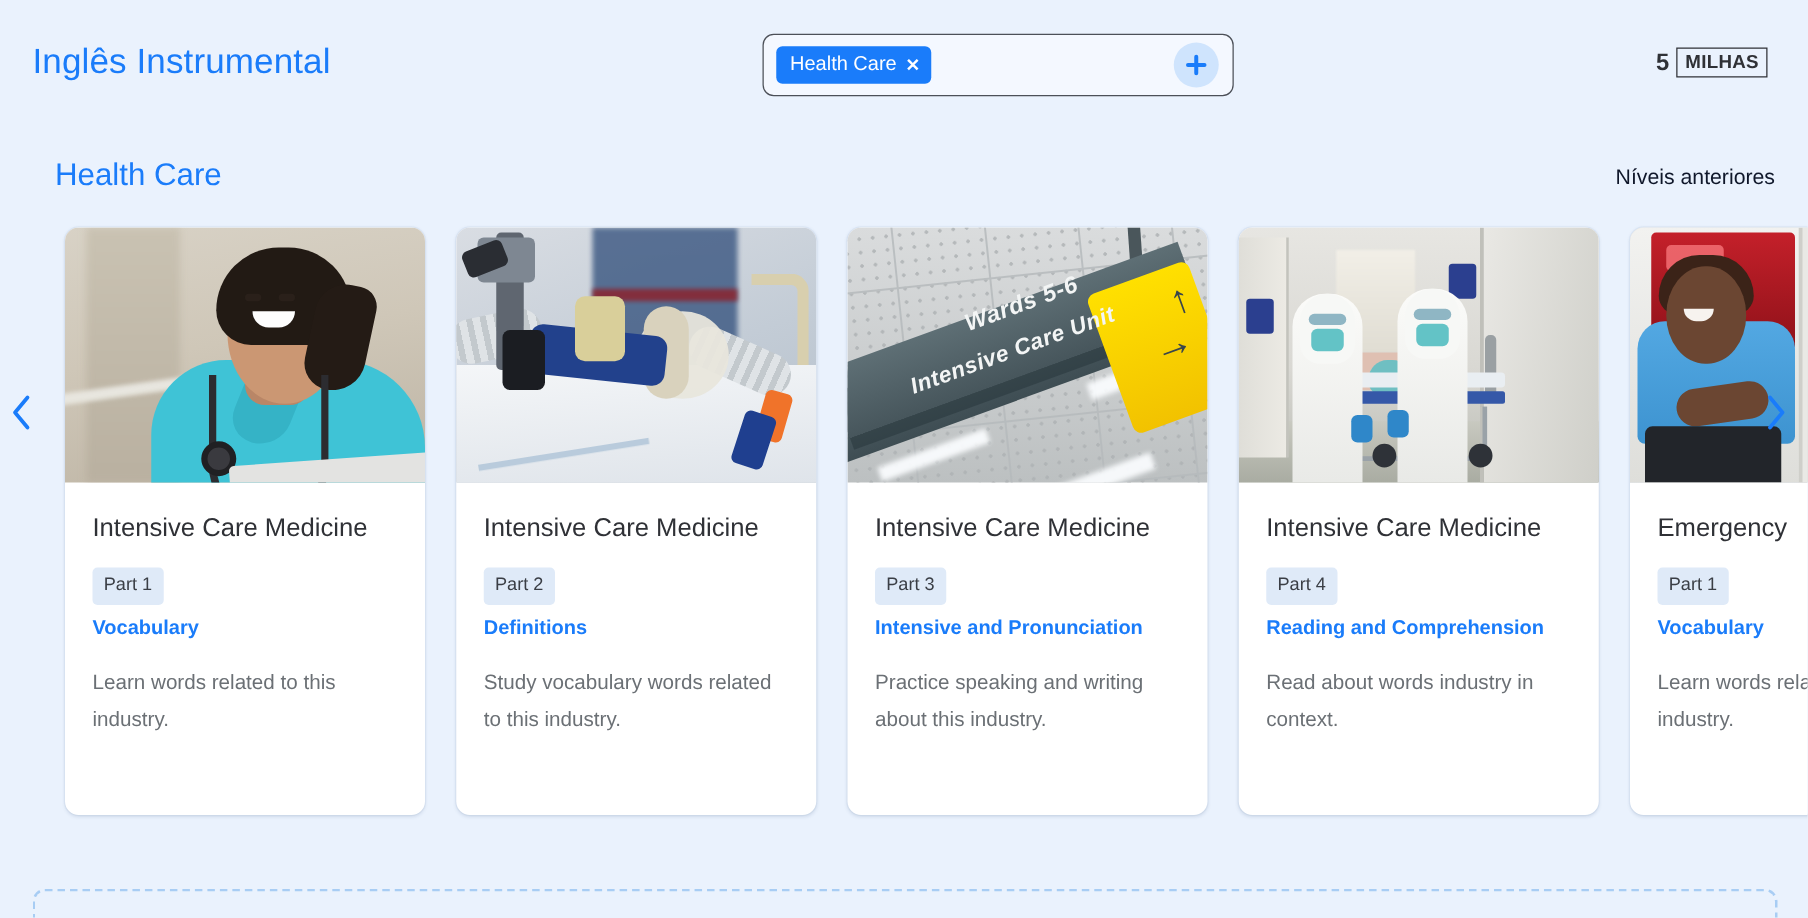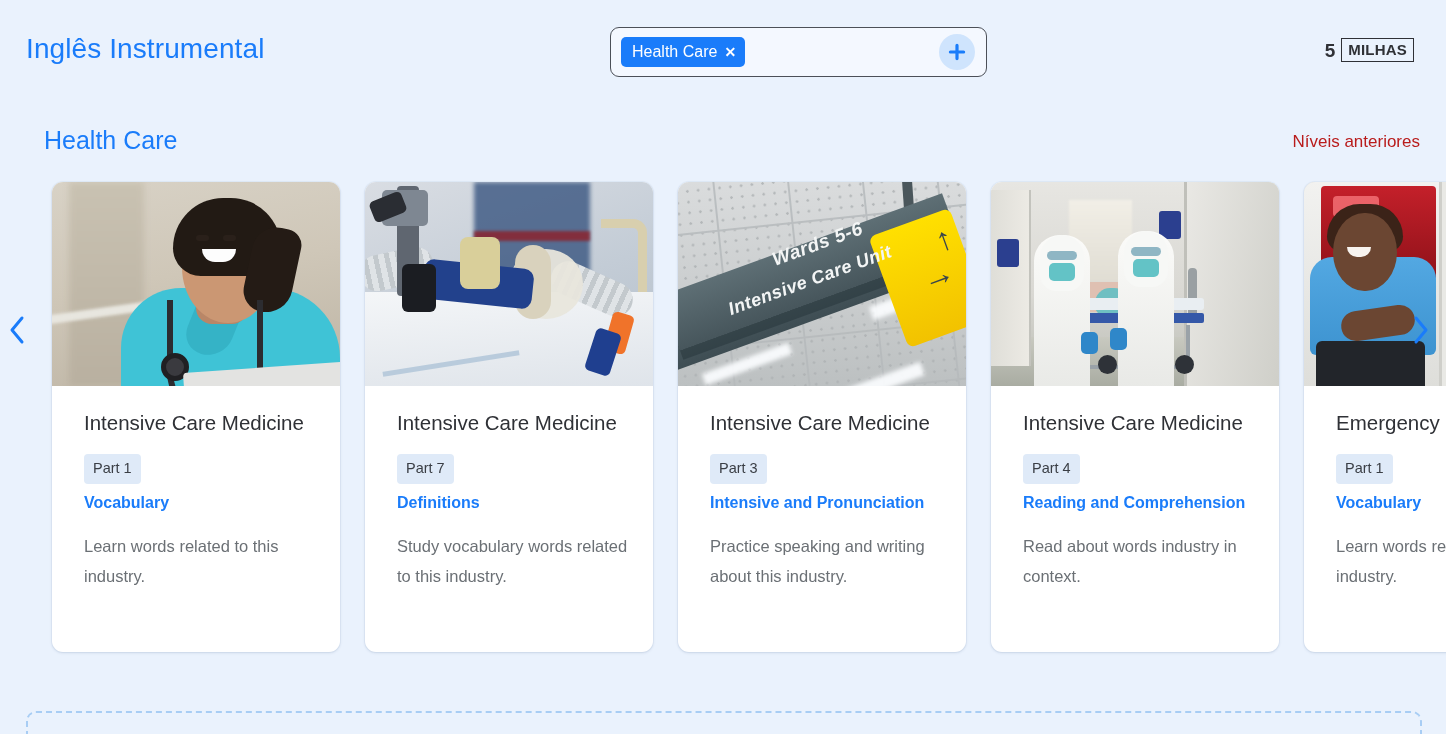--- a/index.html
+++ b/index.html
@@ -123,21 +123,21 @@
     top: 0;
     font-size: 25px;
     color: #1a7cfa;
     white-space: nowrap;
   }
   .section-link {
     position: absolute;
     right: 26px;
     top: 6px;
     font-size: 17px;
-    color: #b91c1c;
+    color: #0f172a;
     white-space: nowrap;
     cursor: pointer;
   }
 
   
   .carousel {
     position: absolute;
     left: 0;
     top: 182px;
     width: 1446px;
@@ -182,21 +182,21 @@
 
   .card-img {
     width: 288px;
     height: 204px;
     position: relative;
     overflow: hidden;
     flex: 0 0 204px;
   }
 
   .card-body {
-    padding: 22px 22px 0 32px;
+    padding: 22px 22px 0 22px;
     flex: 1 1 auto;
   }
 
   .card-title {
     font-size: 20.5px;
     line-height: 30px;
     color: #2f3136;
     margin: 0 0 16px 0;
     font-weight: normal;
   }
@@ -664,21 +664,21 @@
           <div class="vent-mask"></div>
           <div class="vent-mask2"></div>
           <div class="vent-blue"></div>
           <div class="vent-blue2"></div>
           <div class="vent-amber"></div>
           <div class="vent-orange"></div>
           <div class="vent-navy"></div>
         </div>
         <div class="card-body">
           <h3 class="card-title">Intensive Care Medicine</h3>
-          <div class="part-badge">Part 7</div>
+          <div class="part-badge">Part 2</div>
           <a class="card-link">Definitions</a>
           <p class="card-desc">Study vocabulary words related to this industry.</p>
         </div>
       </div>
 
       <div class="card">
         <div class="card-img sign-bg">
           <div class="ceiling"></div>
           <div class="light-strip ls2"></div>
           <div class="light-strip ls3"></div>

